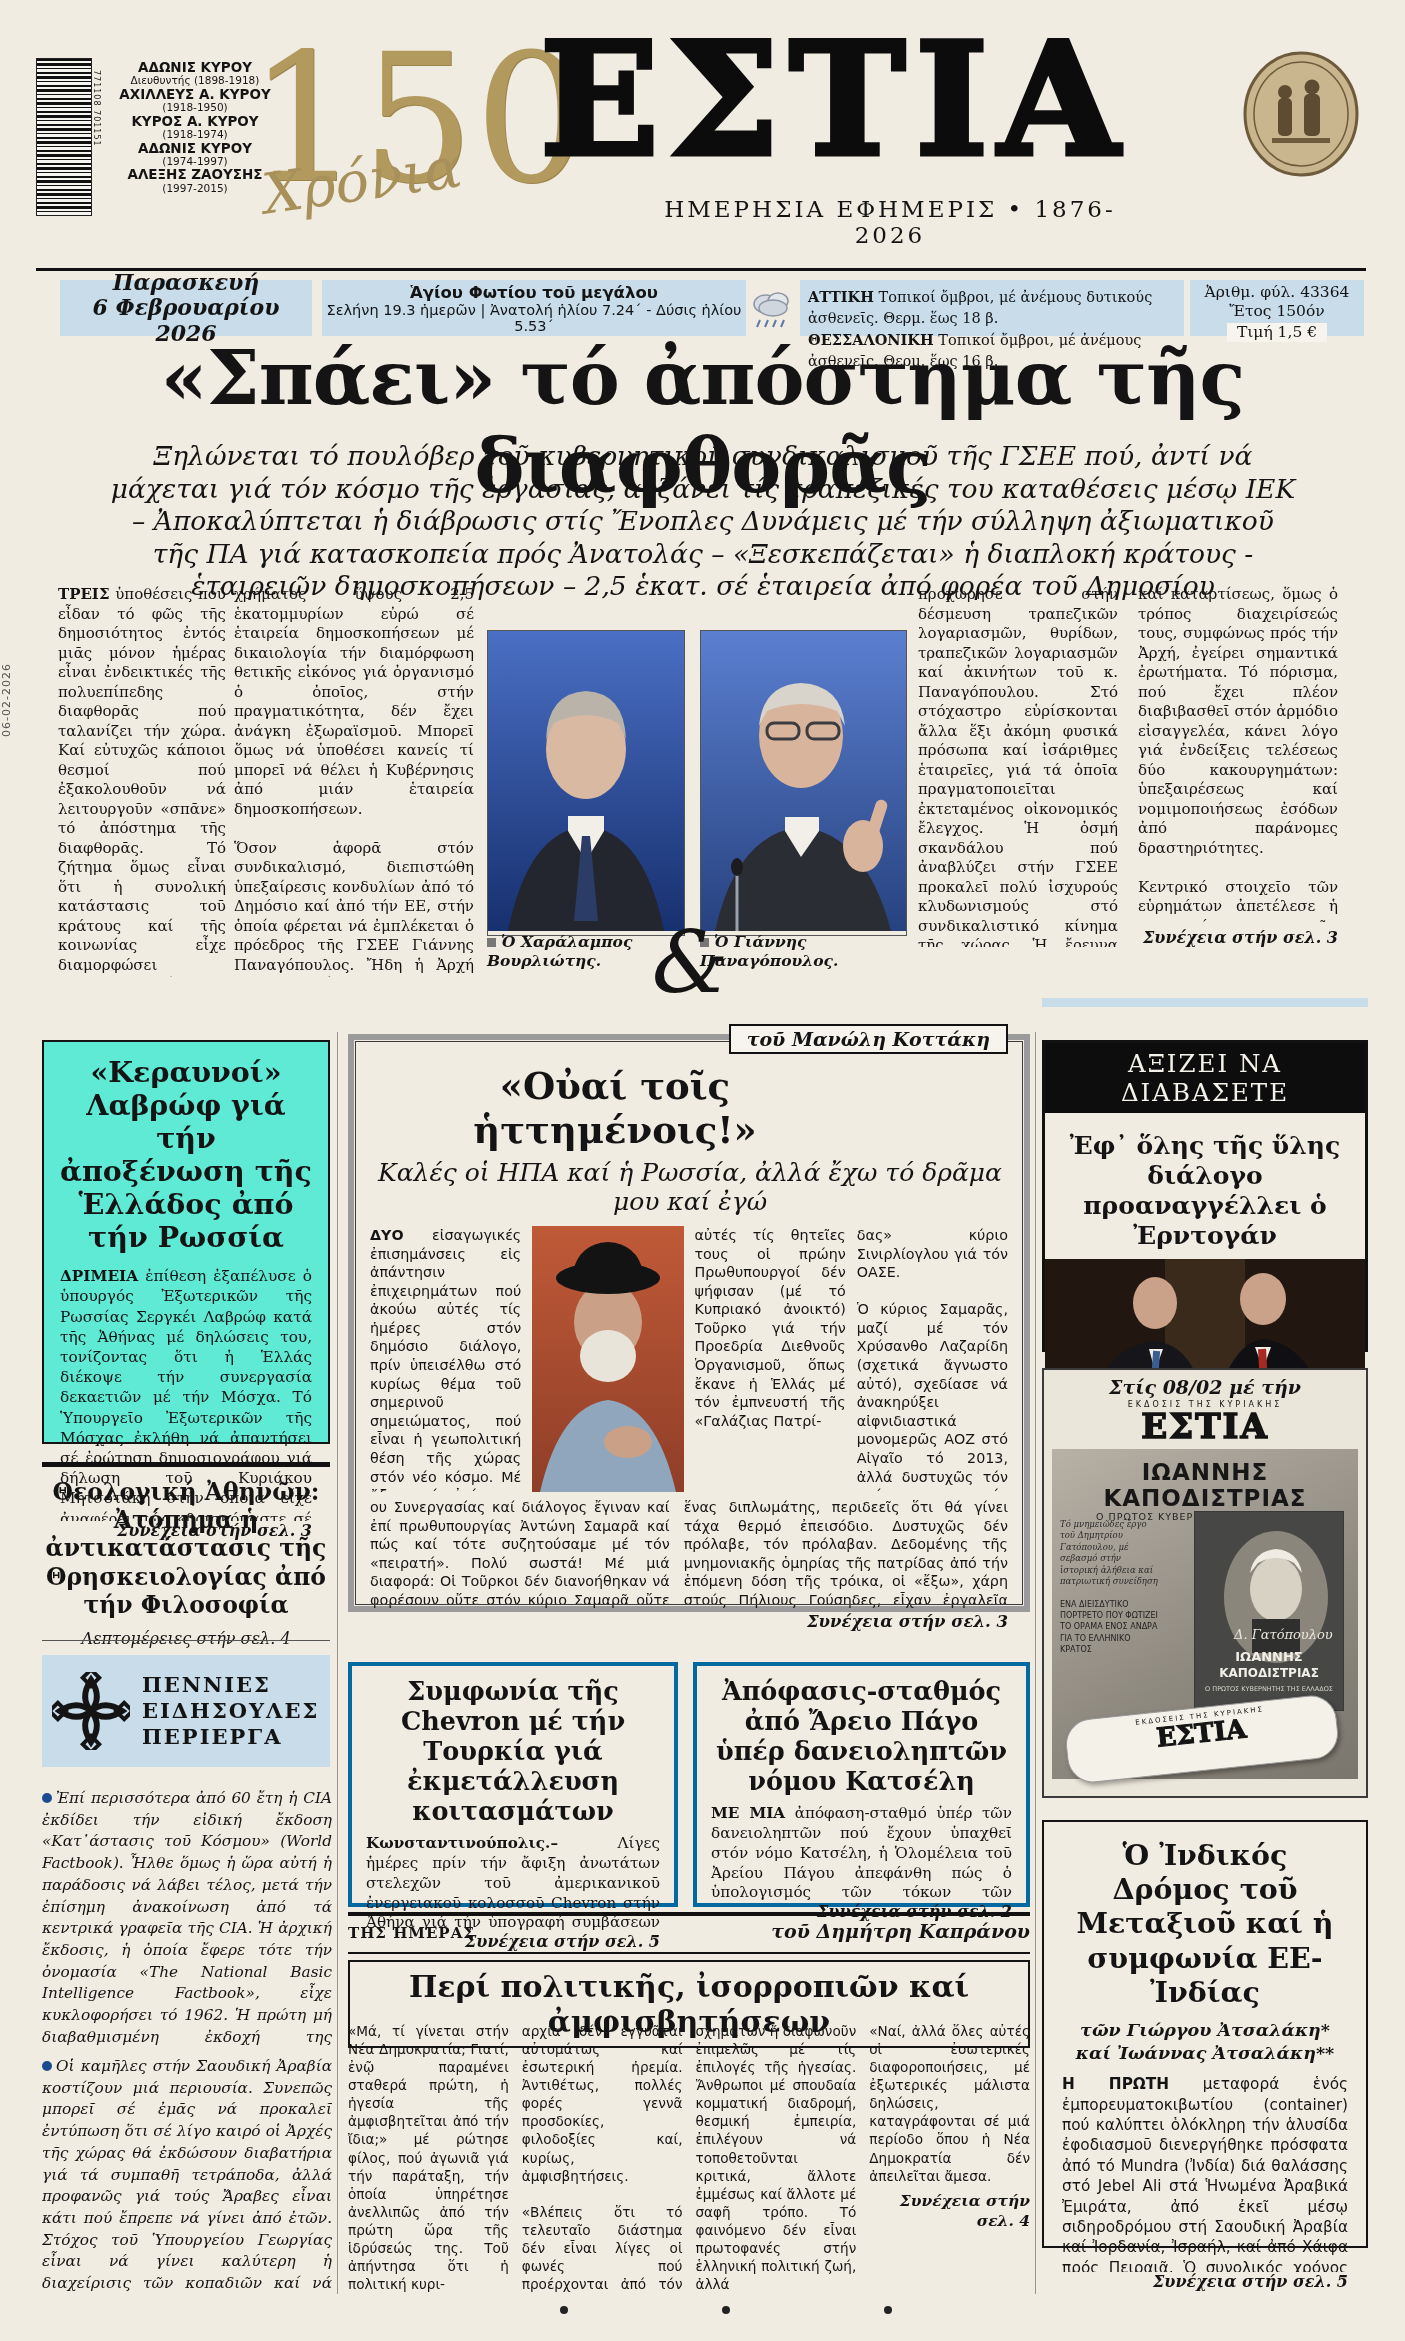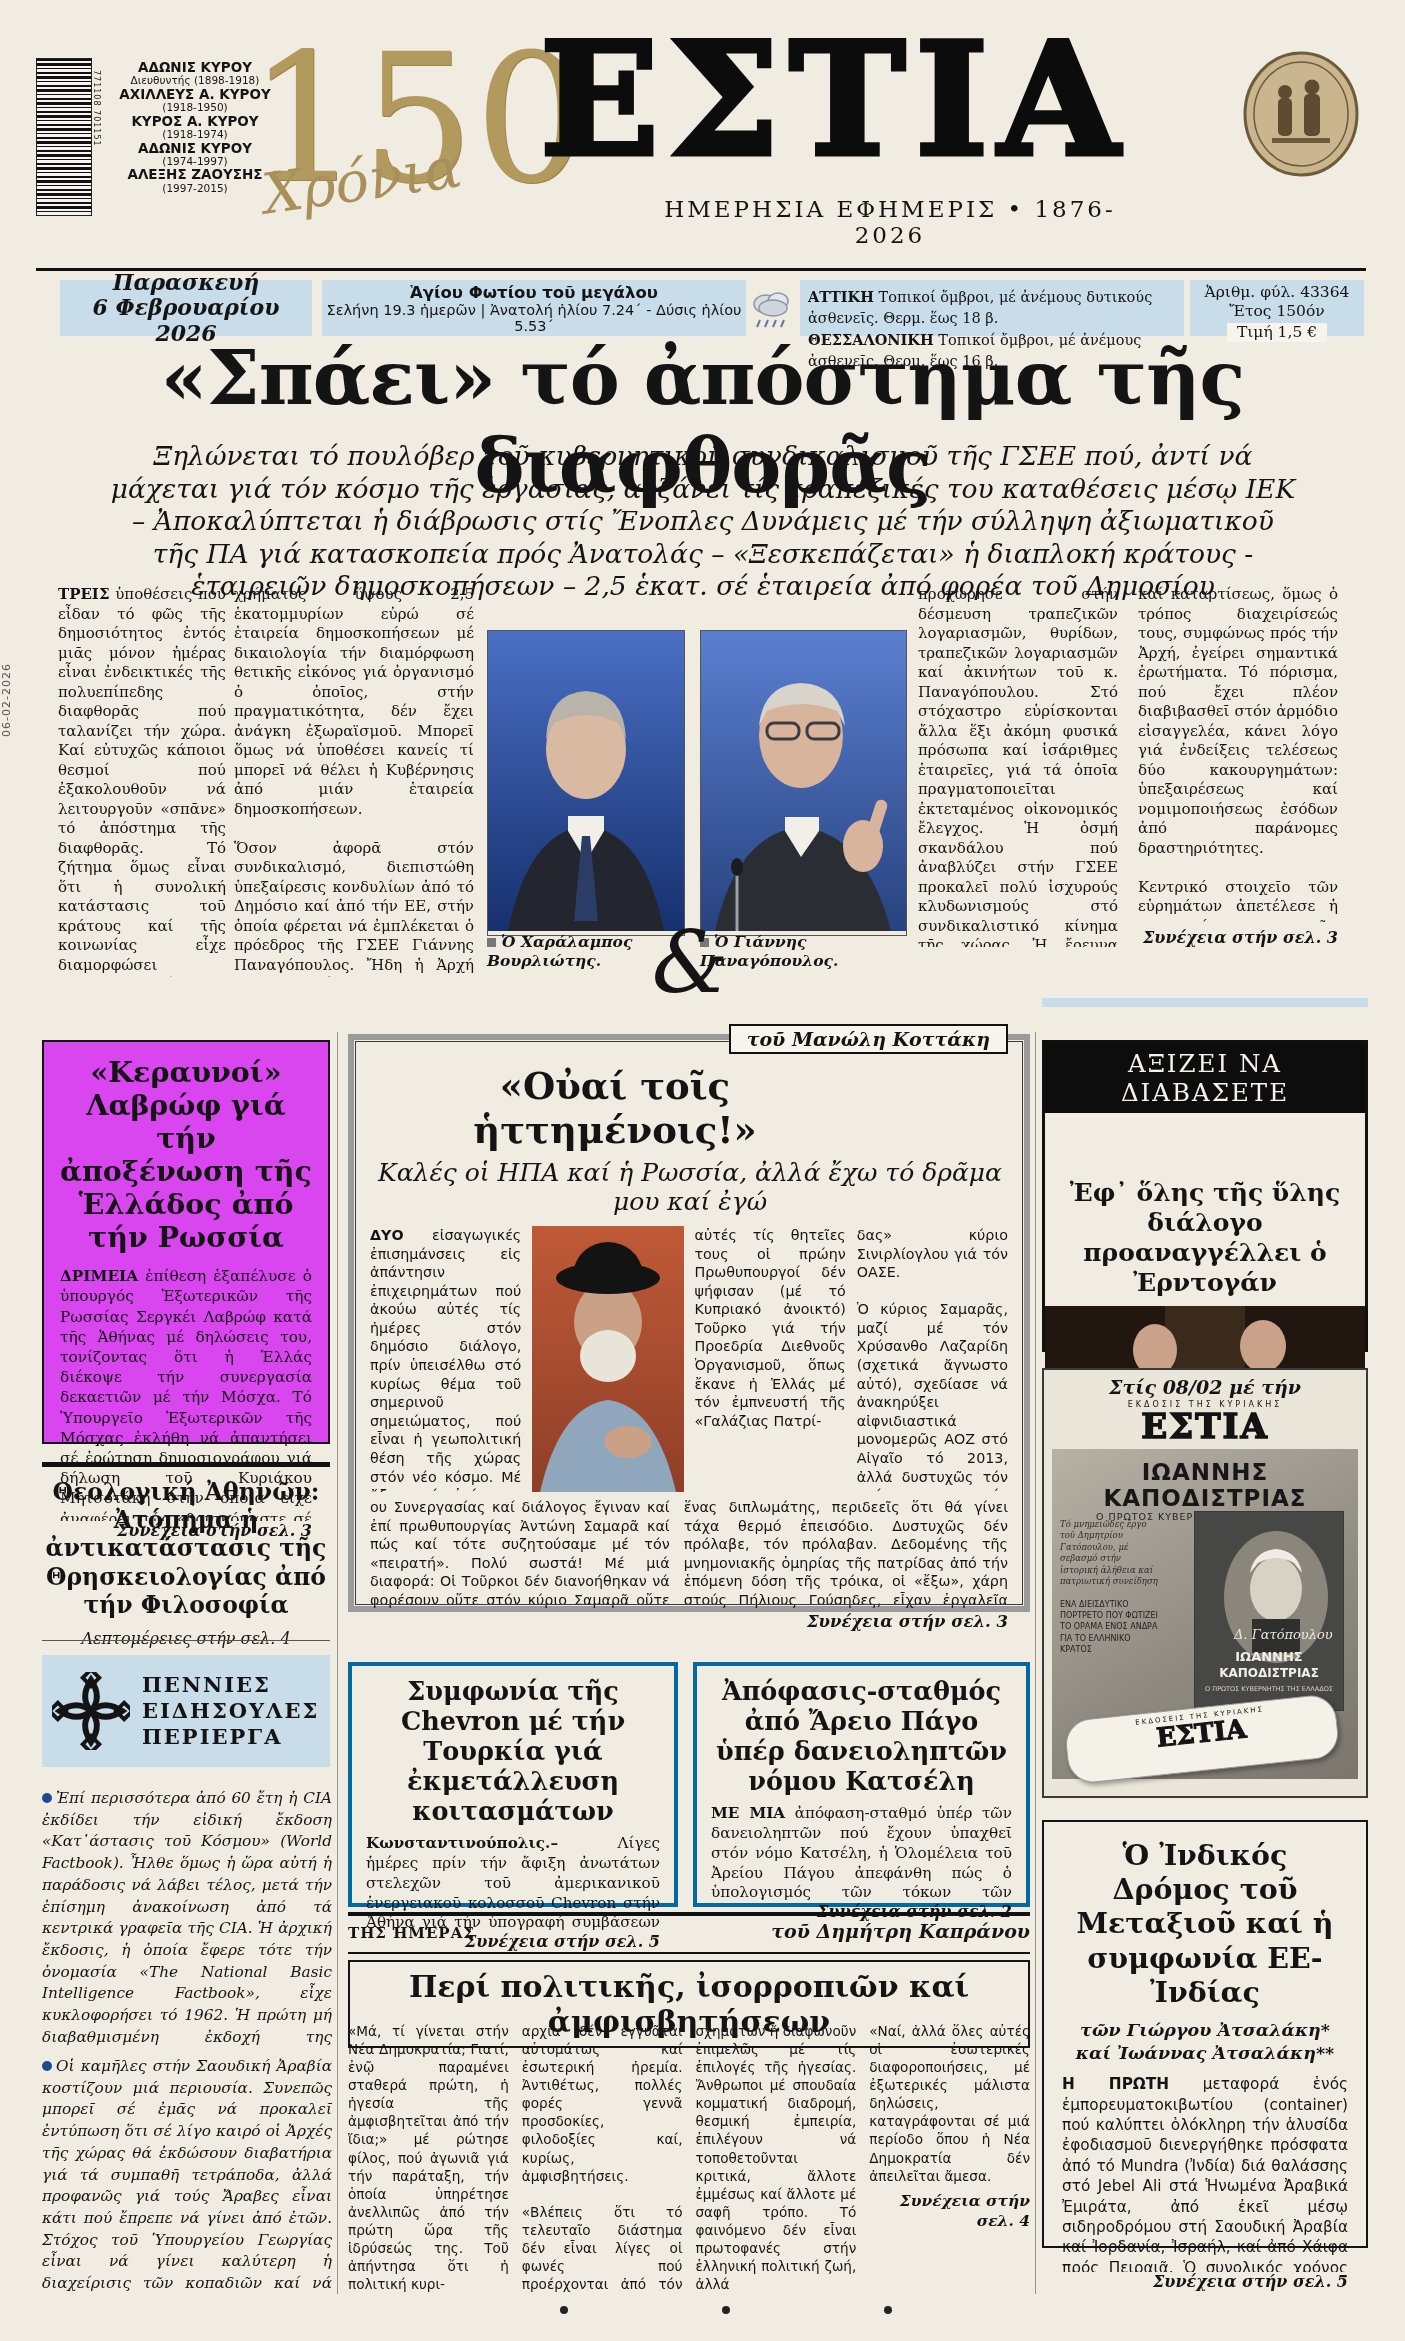--- a/index.html
+++ b/index.html
@@ -7,21 +7,21 @@
         font-family:"DejaVu Serif","Liberation Serif",serif;color:#141414;}
   .abs{position:absolute;}
   .clip{overflow:hidden;}
   .pre{white-space:pre-line;}
   .just{text-align:justify;}
   .sans{font-family:"DejaVu Sans","Liberation Sans",sans-serif;}
   .bi{font-weight:bold;font-style:italic;}
   .cont{font-weight:bold;font-style:italic;text-align:right;font-size:16px;}
   .blue{background:#c8dcea;}
   .vrule{width:1px;background:#9a958b;}
-  .boxed{border:2px solid #141414;background:#d946ef;}
+  .boxed{border:2px solid #141414;background:#5eead4;}
   
   #barcode{left:36px;top:58px;width:54px;height:156px;background:
      repeating-linear-gradient(to bottom,#111 0 2px,#f7f5ef 2px 4px,#111 4px 7px,#f7f5ef 7px 9px,#111 9px 10px,#f7f5ef 10px 13px);
      border:1px solid #222;}
   #barcode-num{left:92px;top:70px;font-size:8px;writing-mode:vertical-rl;letter-spacing:1px;color:#222;}
   #directors{left:100px;top:60px;width:190px;text-align:center;line-height:1.12;}
   #directors .nm{font-weight:bold;font-size:13.5px;}
   #directors .yr{font-size:10.5px;}
   #gold150{left:248px;top:30px;font-size:178px;line-height:1;color:#b29a5f;font-weight:400;
            text-shadow:1px 1px 0 #9c8449;}
@@ -90,21 +90,21 @@
   #kott-cols{display:flex;gap:11px;margin-top:10px;height:266px;}
   #kott-cols .kc{width:152px;height:266px;overflow:hidden;}
   #kott-row2{display:flex;gap:14px;margin-top:6px;height:112px;}
   #kott-bl{width:305px;height:112px;overflow:hidden;}
   #kott-br{width:330px;height:112px;overflow:hidden;}
   #kott-cont{text-align:right;font-size:16.5px;font-weight:bold;font-style:italic;margin-top:2px;}
   
   #bluestrip{left:1042px;top:998px;width:326px;height:9px;}
   #axizei{left:1042px;top:1040px;width:326px;height:312px;border:3px solid #111;box-sizing:border-box;}
   #axizei-hdr{background:#0d0d0d;color:#f5f2ea;text-align:center;font-size:24.5px;letter-spacing:2px;padding:6px 0;}
-  #axizei-title{font-size:25px;font-weight:bold;text-align:center;line-height:1.2;padding:25px 8px 8px;margin-top:40px;}
+  #axizei-title{font-size:25px;font-weight:bold;text-align:center;line-height:1.2;padding:18px 8px 8px;}
   #axizei-photo{position:relative;}
   #axizei-cap{position:absolute;right:6px;bottom:6px;background:#f7f4ed;font-style:italic;font-weight:bold;
               font-size:16px;padding:0 8px;border:1px solid #333;}
   
   #bookad{left:1042px;top:1368px;width:326px;height:430px;border:2px solid #3a3a3a;background:#ebe6da;
           box-sizing:border-box;text-align:center;padding-top:6px;}
   #ad-top{font-size:19px;font-weight:bold;font-style:italic;}
   #ad-brand-small{font-size:8px;letter-spacing:3px;margin-top:2px;}
   #ad-brand{font-size:34px;font-weight:900;letter-spacing:2px;line-height:1;-webkit-text-stroke:1.5px #111;}
   #ad-poster{position:relative;margin:6px 8px 0;height:330px;background:linear-gradient(150deg,#b7b1a6,#8e897f 60%,#7b766d);}

